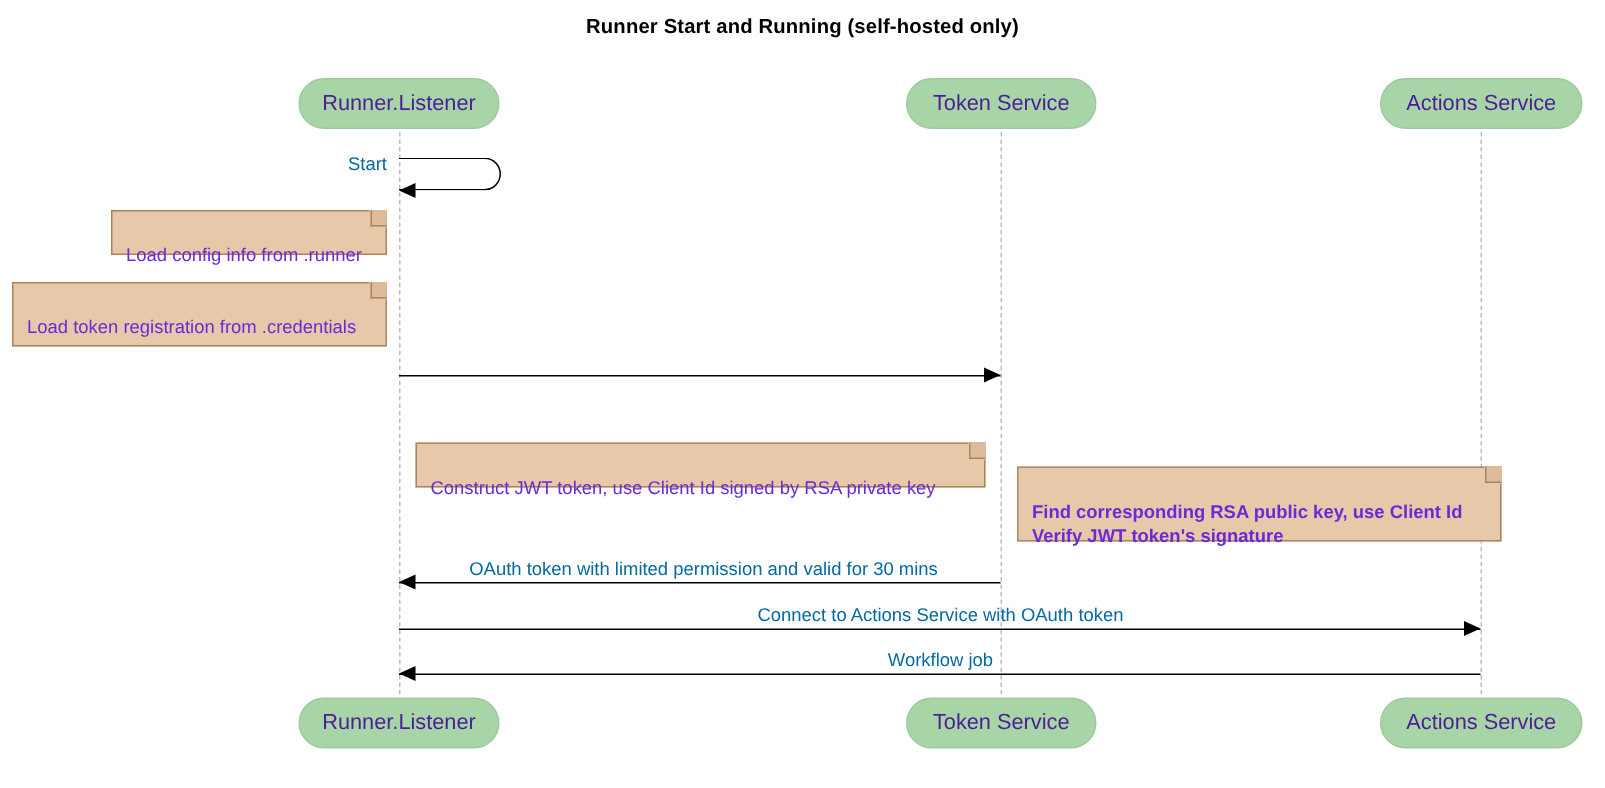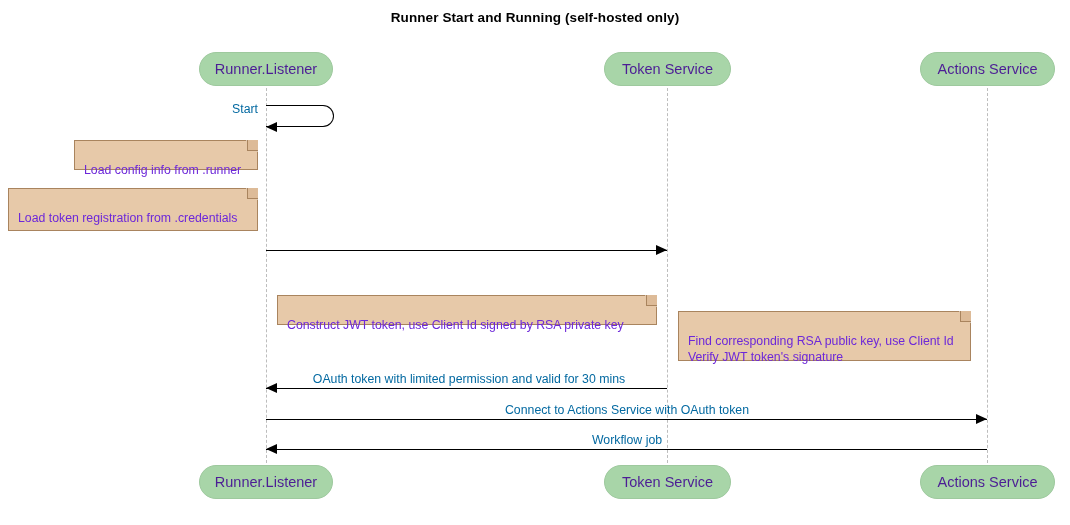--- a/index.html
+++ b/index.html
@@ -171,21 +171,21 @@
 
   <div class="msg" style="left:266px; top:250px; width:401px;"></div>
   <div class="arrow-r" style="left:656px; top:245px;"></div>
 
   <div class="note" style="left:277px; top:263px; width:380px; height:30px;margin-top:32px;">
     <span>Construct JWT token, use Client Id signed by RSA private key</span>
     <span class="fold-mask"></span>
     <span class="fold"></span>
   </div>
 
-  <div class="note" style="left:678px; top:311px; width:293px; height:50px;">
+  <div class="note" style="left:678px; top:311px; width:323px; height:50px;font-weight:bold;">
     <span>Find corresponding RSA public key, use Client Id
 Verify JWT token's signature</span>
     <span class="fold-mask"></span>
     <span class="fold"></span>
   </div>
 
   <div class="msg" style="left:266px; top:388px; width:401px;"></div>
   <div class="arrow-l" style="left:266px; top:383px;"></div>
   <div class="msg-label" style="left:469px; top:387px;">OAuth token with limited permission and valid for 30 mins</div>
 

